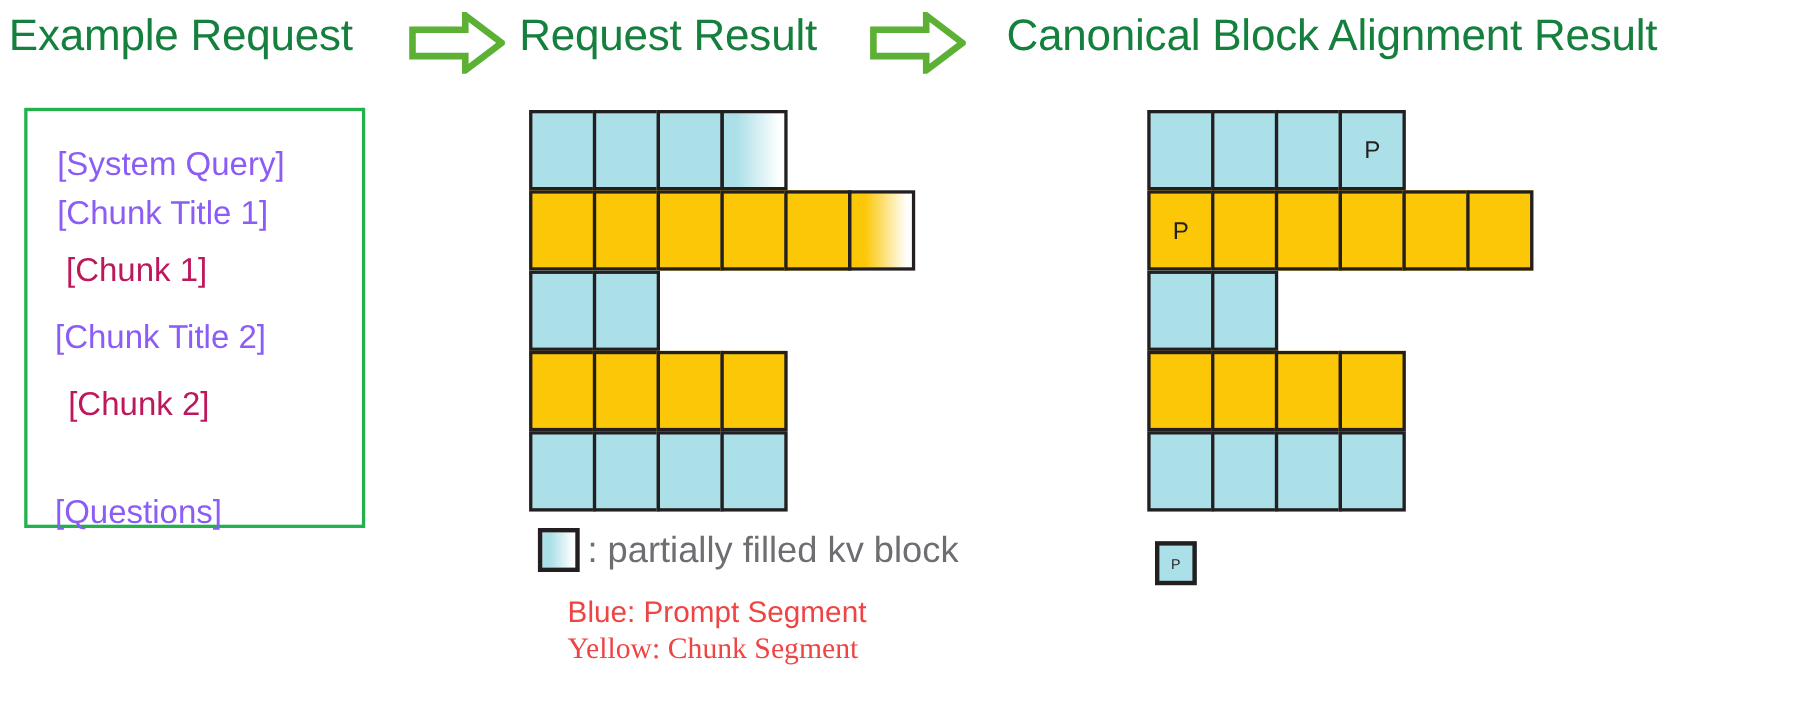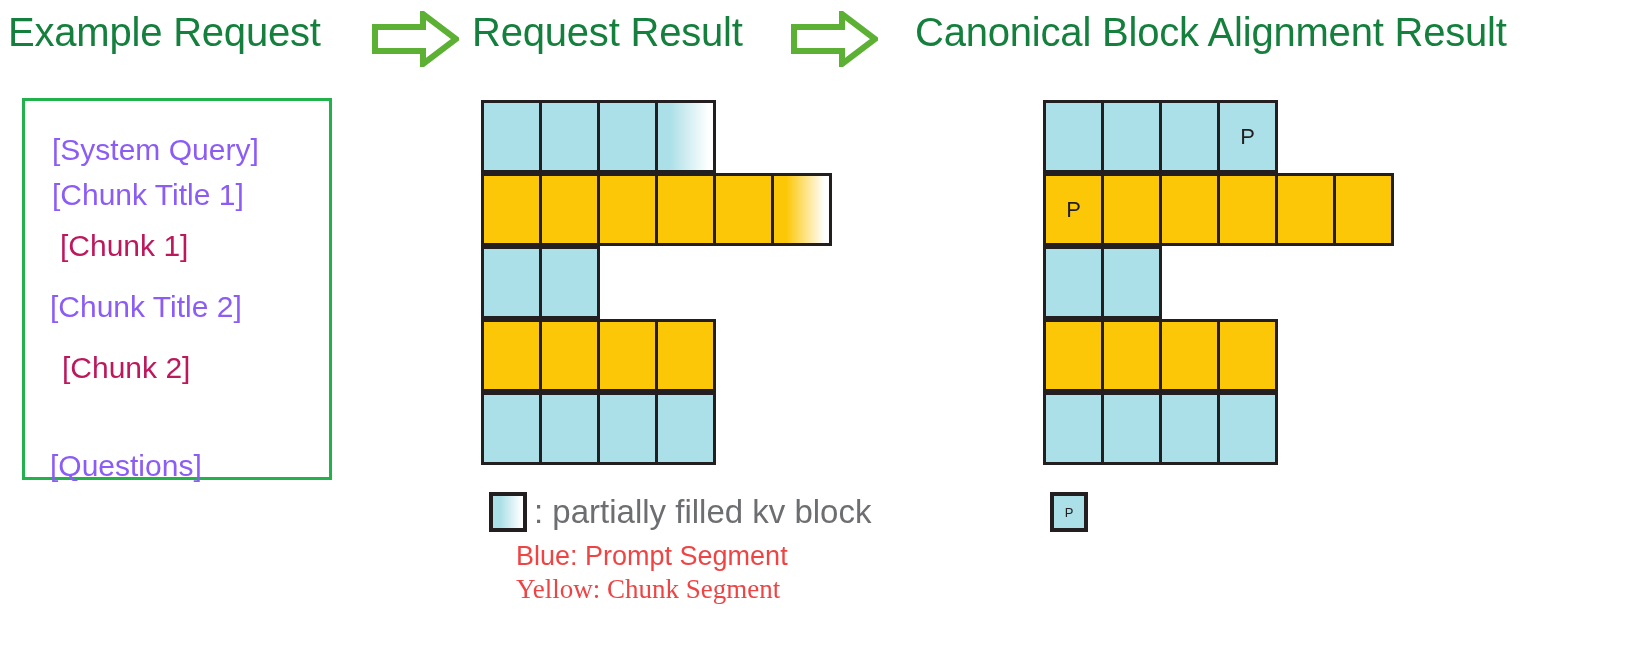--- a/index.html
+++ b/index.html
@@ -95,21 +95,21 @@
   .kv-yellow.partial {
     background: linear-gradient(to right, #fbc707 0%, #fbc707 22%, #ffffff 92%, #ffffff 100%);
   }
 
   
   .legend {
     position: absolute;
     display: flex;
     align-items: center;
   }
-  #legend-partial  { left: 489px;  top: 492px; text-align: right; }
+  #legend-partial  { left: 489px;  top: 480px; text-align: right; }
   #legend-padded   { left: 1050px; top: 492px; }
 
   .legend-swatch {
     width: 38px;
     height: 40px;
     box-sizing: border-box;
     border: 4px solid #231f20;
     display: flex;
     align-items: center;
     justify-content: center;

